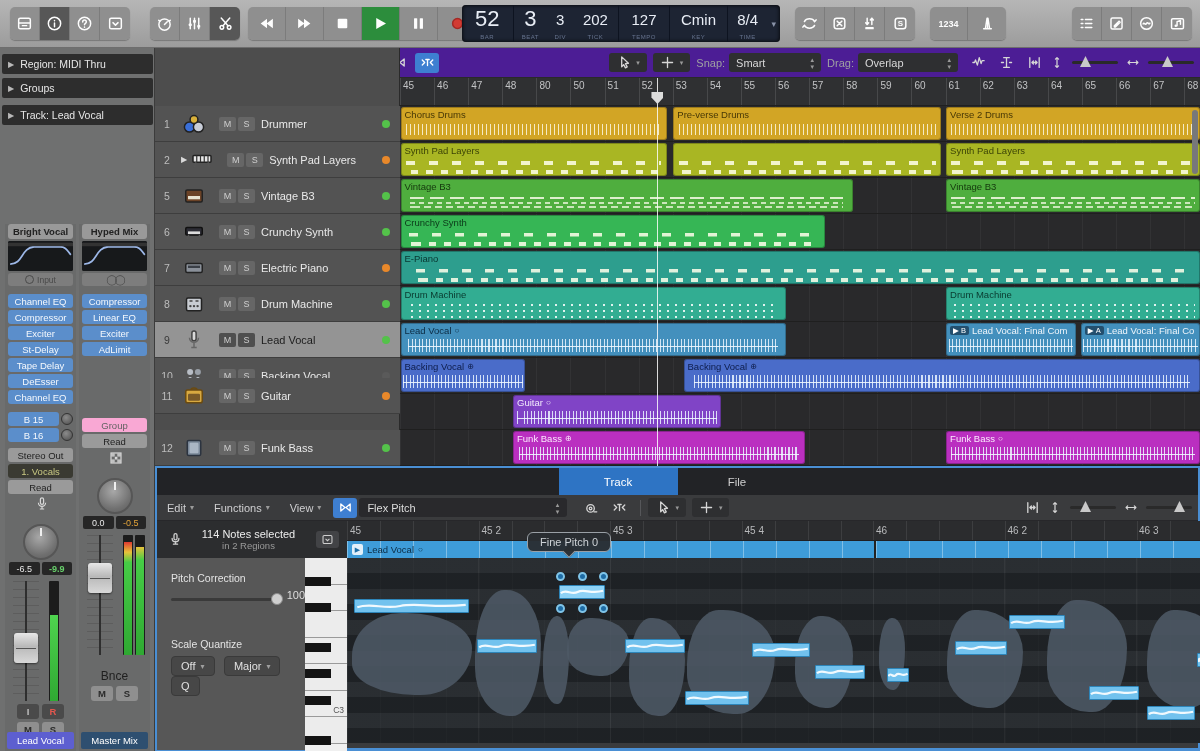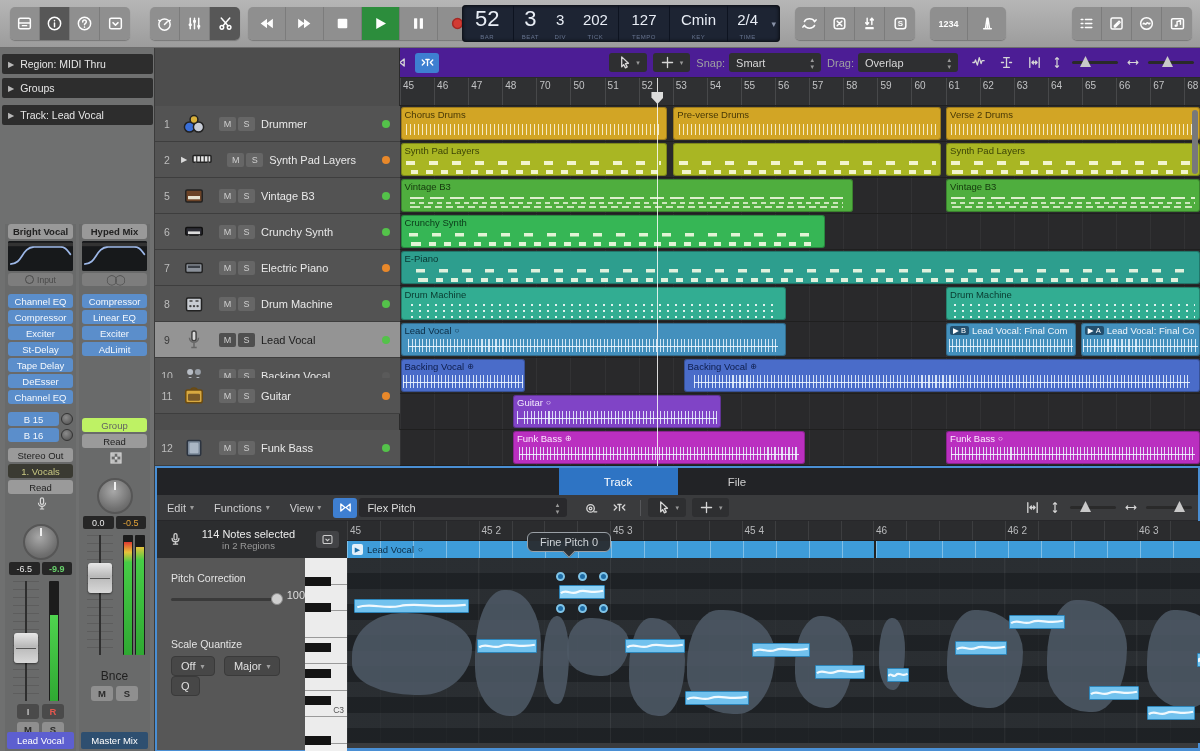--- a/index.html
+++ b/index.html
@@ -38,21 +38,21 @@
   .chname { height:15px; background:#999; font-weight:bold; }
   .eqthumb { margin:2px 3px; height:30px; background:#191b1d; border-radius:2px; position:relative; overflow:hidden; }
   .eqthumb svg { position:absolute; inset:0; width:100%; height:100%; }
   .iorow { margin:1px 3px 8px 3px; height:13px; background:#7d7d7d; border-radius:3px; color:#4a4a4a; font-size:8.5px;
     display:flex; align-items:center; justify-content:center; gap:3px; }
   .plug { background:#5b8ecb; color:#f4f8fd; }
   .sendrow { display:flex; align-items:center; margin:0 3px 2px 3px; gap:2px; }
   .sendrow .chbtn { flex:1; margin:0; }
   .knob-s { width:12px; height:12px; border-radius:50%; background:radial-gradient(circle at 40% 35%,#8b8b8b,#4c4c4c); border:1px solid #333; flex:none; }
   .grpbtn { background:#3a3a32; color:#c9c983; }
-  .grpbtn.dis { background:#bef264; color:#626262; }
+  .grpbtn.dis { background:#f9a8d4; color:#626262; }
   .panknob { width:36px; height:36px; border-radius:50%; margin:4px auto 2px auto; background:radial-gradient(circle at 45% 35%,#a8a8a8,#707070 65%,#5c5c5c); border:2px solid #565656; position:relative; }
   .panknob::after { content:""; position:absolute; left:50%; top:2px; width:2px; height:8px; background:#efefef; transform:translateX(-50%); }
   .valrow { display:flex; gap:2px; margin:2px 4px; }
   .valbox { flex:1; height:13px; background:#262626; border-radius:2px; color:#e9e9e9; font-size:9px; display:flex; align-items:center; justify-content:center; }
   .valbox.green { color:#67d06a;font-weight:bold; } .valbox.orange { color:#e3a43a; }
   .faderzone { position:relative; height:120px; margin:6px 4px 2px 4px; }
   .ftrack { position:absolute; left:16px; top:0; width:2px; height:100%; background:#2e2e2e; }
   .fticks { position:absolute; left:4px; top:0; width:26px; height:100%;
     background:repeating-linear-gradient(180deg,#5a5a5a 0 1px,transparent 1px 8px); opacity:.8; }
   .fcap { position:absolute; left:5px; width:24px; height:30px; border-radius:3px;
@@ -274,21 +274,21 @@
         </div>
       <div class="lcd-seg" style="width:52px">
           <span class="lcd-med">127</span>
           <span class="lcd-lab">TEMPO</span>
         </div>
       <div class="lcd-seg" style="width:58px">
           <span class="lcd-med">Cmin</span>
           <span class="lcd-lab">KEY</span>
         </div>
       <div class="lcd-seg" style="width:40px;border-right:none">
-          <span class="lcd-med">2/4</span>
+          <span class="lcd-med">8/4</span>
           <span class="lcd-lab">TIME</span>
         </div>
       <span class="lcd-chev">▾</span>
     </div>
     <div class="tgroup" style="left:795px" id="tb-c">
         <span class="tbtn">
           <svg viewBox="0 0 16 16">
             <path d="M3.2 6.2A5.2 4.2 0 0 1 12.8 6.2M12.8 9.8A5.2 4.2 0 0 1 3.2 9.8"></path>
             <path d="M12.8 6.2l1.4-1.6M3.2 9.8L1.8 11.4"></path>
           </svg>
@@ -750,21 +750,21 @@
         <span class="tname">Funk Bass</span>
         <span class="tled" style="background: rgb(84, 194, 74);"></span>
       </div>
     </div>
 
   <div id="ruler">
       <span class="rnum" style="left: 3px;">45</span>
       <span class="rnum" style="left: 37.1px;">46</span>
       <span class="rnum" style="left: 71.2px;">47</span>
       <span class="rnum" style="left: 105.3px;">48</span>
-      <span class="rnum" style="left: 139.4px;">70</span>
+      <span class="rnum" style="left: 139.4px;">80</span>
       <span class="rnum" style="left: 173.5px;">50</span>
       <span class="rnum" style="left: 207.6px;">51</span>
       <span class="rnum" style="left: 241.7px;">52</span>
       <span class="rnum" style="left: 275.8px;">53</span>
       <span class="rnum" style="left: 309.9px;">54</span>
       <span class="rnum" style="left: 344px;">55</span>
       <span class="rnum" style="left: 378.1px;">56</span>
       <span class="rnum" style="left: 412.2px;">57</span>
       <span class="rnum" style="left: 446.3px;">58</span>
       <span class="rnum" style="left: 480.4px;">59</span>

